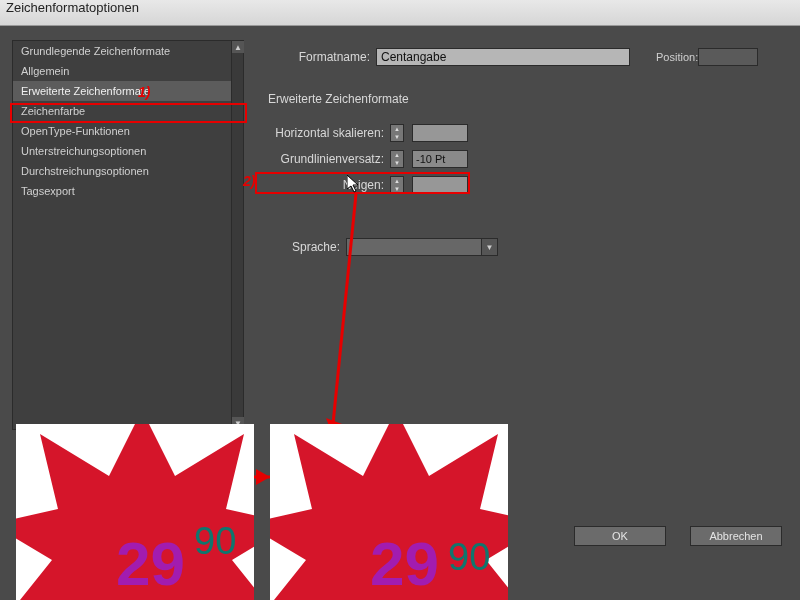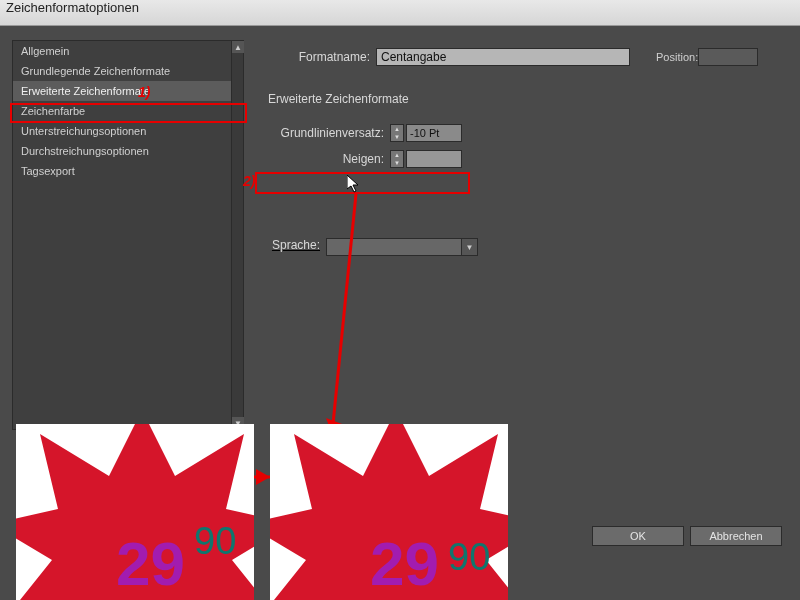--- a/index.html
+++ b/index.html
@@ -27,62 +27,63 @@
   .pos-row .lbl { font-size:11px; color:#d0d0d0; }
   .pos-dd { width:60px; height:18px; background:#5a5a5a; border:1px solid #2b2b2b; }
 
   .panel-title { position:absolute; left:268px; top:66px; font-size:12px; color:#d8d8d8; }
 
   .form { position:absolute; left:260px; top:94px; }
   .frow { display:flex; align-items:center; height:26px; }
   .frow .flbl { width:130px; text-align:right; font-size:12px; color:#d8d8d8; padding-right:6px; }
   .stepper { width:14px; height:18px; background:#777; border:1px solid #2b2b2b; display:flex; flex-direction:column; }
   .stepper span { flex:1; display:flex; align-items:center; justify-content:center; font-size:6px; color:#ddd; line-height:1; }
-  .finput { width:56px; height:18px; background:#979797; border:1px solid #2b2b2b; margin-left:2px; font-size:11px; color:#111; padding:0 3px; }
+  .finput { width:56px; height:18px; background:#979797; border:1px solid #2b2b2b; margin-left:8px; font-size:11px; color:#111; padding:0 3px; }
   .finput.dark { background:#8a8a8a; }
 
   .hl2 { position:absolute; left:255px; top:146px; width:215px; height:22px; border:2px solid #e60000; pointer-events:none; }
   .ann2 { position:absolute; left:243px; top:147px; color:#e60000; font-size:14px; font-style:italic; font-weight:bold; }
 
   .cursor { position:absolute; left:347px; top:149px; width:12px; height:18px; pointer-events:none; }
   .cursor svg { width:12px; height:18px; }
 
-  .lang-row { position:absolute; left:256px; top:212px; display:flex; align-items:flex-start;text-decoration:underline; }
+  .lang-row { position:absolute; left:276px; top:212px; display:flex; align-items:center; }
   .lang-row .flbl { width:70px; text-align:right; font-size:12px; color:#d8d8d8; padding-right:6px; }
   .lang-dd { width:152px; height:18px; background:#676767; border:1px solid #2b2b2b; position:relative; }
   .lang-dd .dd-btn { position:absolute; right:0; top:0; bottom:0; width:16px; background:#555; border-left:1px solid #2b2b2b; display:flex; align-items:center; justify-content:center; font-size:8px; color:#ccc;}
 
   .arrow-diag { position:absolute; left:326px; top:168px; pointer-events:none; }
   .arrow-horiz { position:absolute; left:226px; top:436px; pointer-events:none; }
 
   .preview { position:absolute; top:398px; height:178px; width:238px; background:#fff; overflow:hidden; }
   .preview.left { left:16px; }
   .preview.right { left:270px; }
   .star { position:absolute; left:-24px; top:-20px; width:300px; height:300px; }
   .big { position:absolute; color:#a21caf; font-weight:700; font-family:Arial, sans-serif; }
   .sup { position:absolute; color:#0f766e; font-weight:400; font-family:Arial, sans-serif; }
 
-  .btn-row { position:absolute; right:18px; bottom:54px; display:flex; gap:6px; }
+  .btn-row { position:absolute; right:18px; bottom:54px; display:flex; gap:24px; }
   .btn { width:92px; height:20px; background:#6b6b6b; border:1px solid #2b2b2b; color:#e4e4e4; font-size:11px; display:flex; align-items:center; justify-content:center; cursor:pointer; }
 </style>
 </head>
 <body>
 
 <div class="titlebar">
   <span>Zeichenformatoptionen</span>
 </div>
 
 <div class="dialog">
 
   <div class="sidebar">
     <div class="sidebar-inner">
+      <div class="sbitem">Grundlegende Zeichenformate</div>
       <div class="sbitem">Allgemein</div>
-      <div class="sbitem">Grundlegende Zeichenformate</div>
       <div class="sbitem sel">Erweiterte Zeichenformate</div>
       <div class="sbitem">Zeichenfarbe</div>
+      <div class="sbitem">OpenType-Funktionen</div>
       <div class="sbitem">Unterstreichungsoptionen</div>
       <div class="sbitem">Durchstreichungsoptionen</div>
       <div class="sbitem">Tagsexport</div>
       <div class="sb-track">
         <div class="sb-up">▲</div>
         <div class="sb-down">▼</div>
       </div>
     </div>
   </div>
   <div class="sb-hl1"></div>
@@ -93,20 +94,28 @@
     <input class="fmt-input" value="Centangabe" style="">
   </div>
   <div class="pos-row">
     <div class="lbl">Position:</div>
     <div class="pos-dd"></div>
   </div>
 
   <div class="panel-title">Erweiterte Zeichenformate</div>
 
   <div class="form">
+    <div class="frow">
+      <div class="flbl">Horizontal skalieren:</div>
+      <div class="stepper">
+          <span>▲</span>
+          <span>▼</span>
+        </div>
+      <input class="finput" value="" style="">
+    </div>
     <div class="frow">
       <div class="flbl">Grundlinienversatz:</div>
       <div class="stepper">
           <span>▲</span>
           <span>▼</span>
         </div>
       <input class="finput dark" value="-10 Pt" style="">
     </div>
     <div class="frow">
       <div class="flbl">Neigen:</div>

